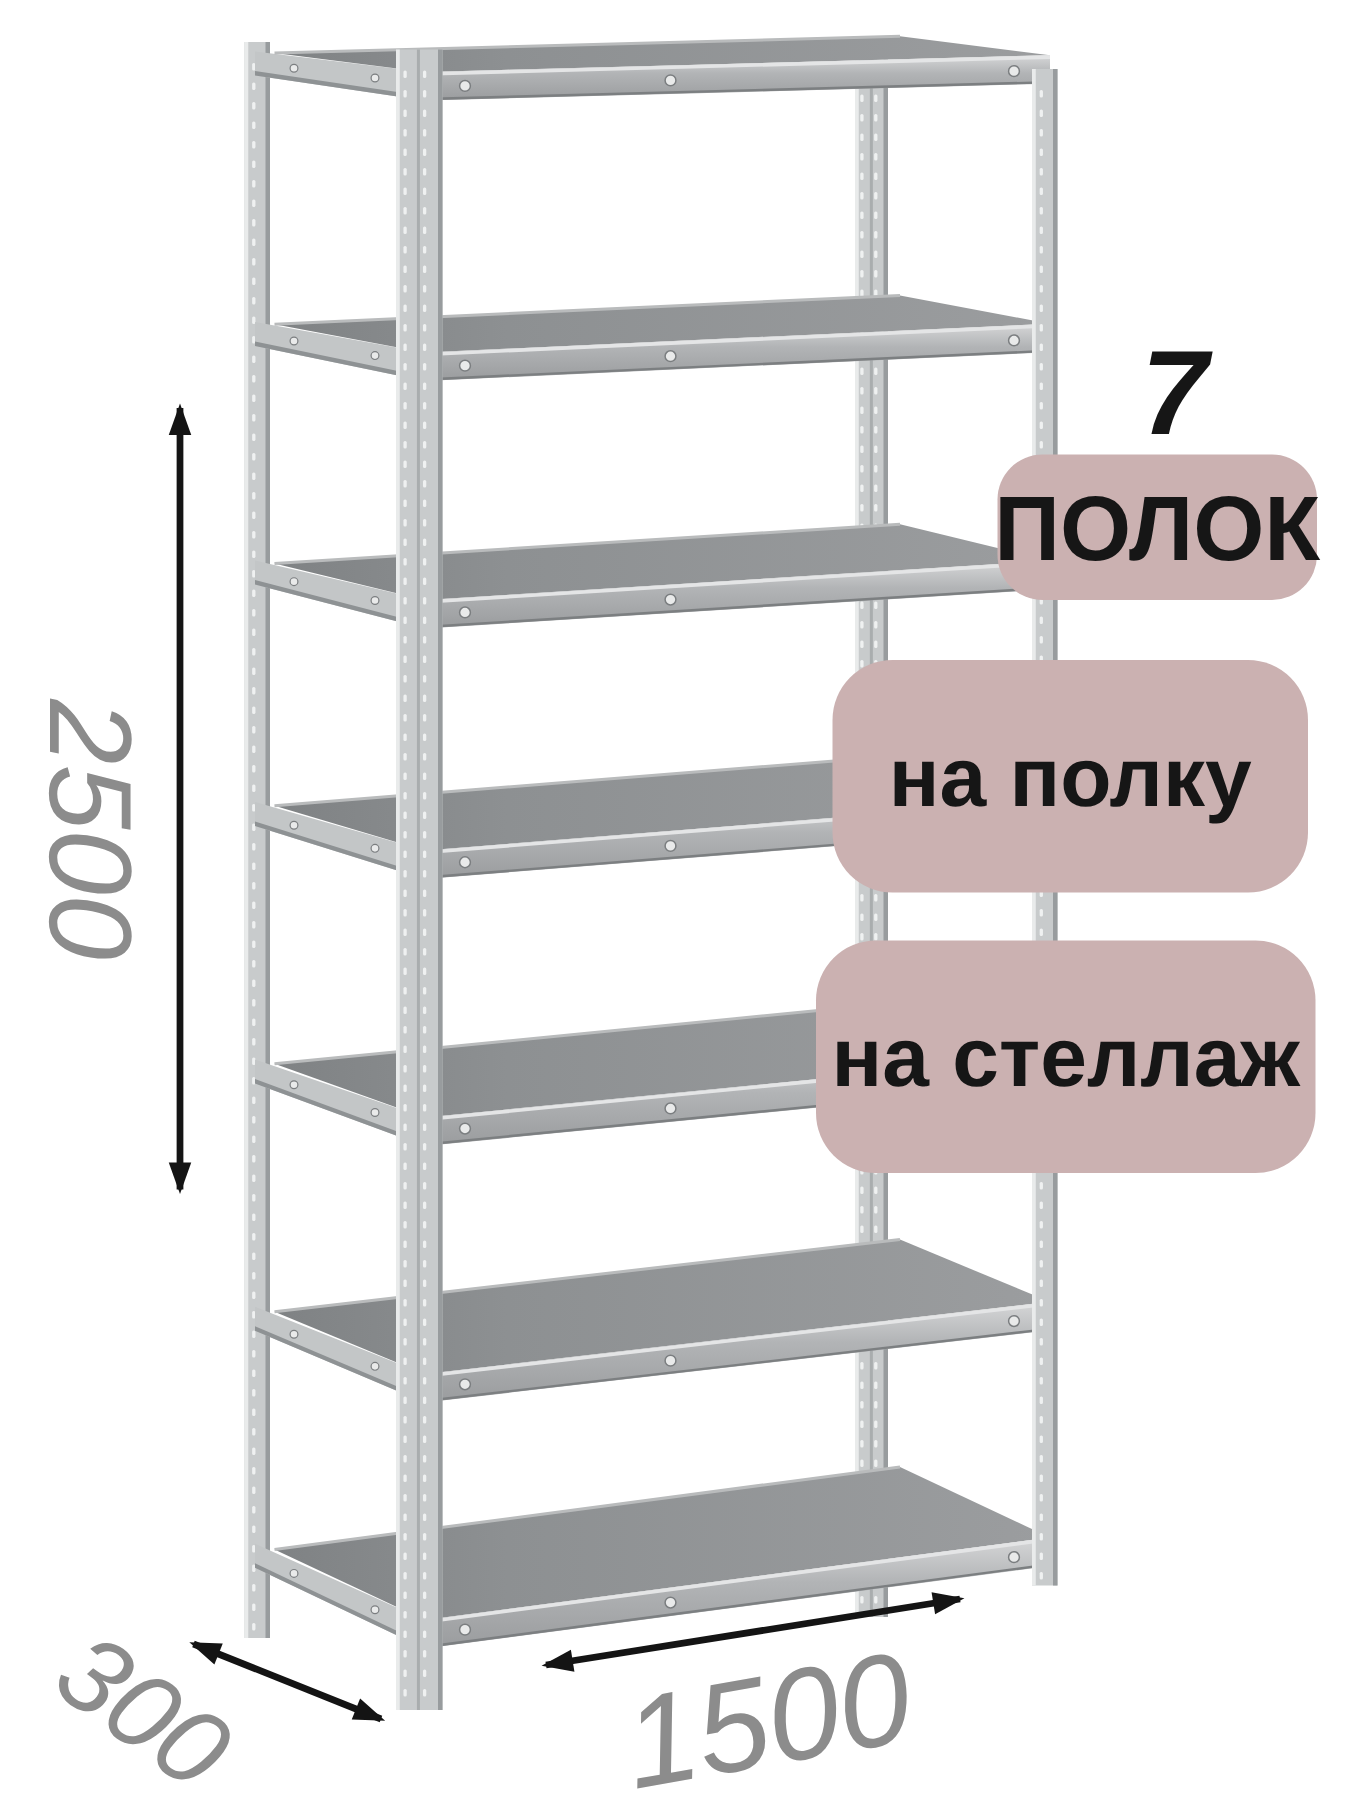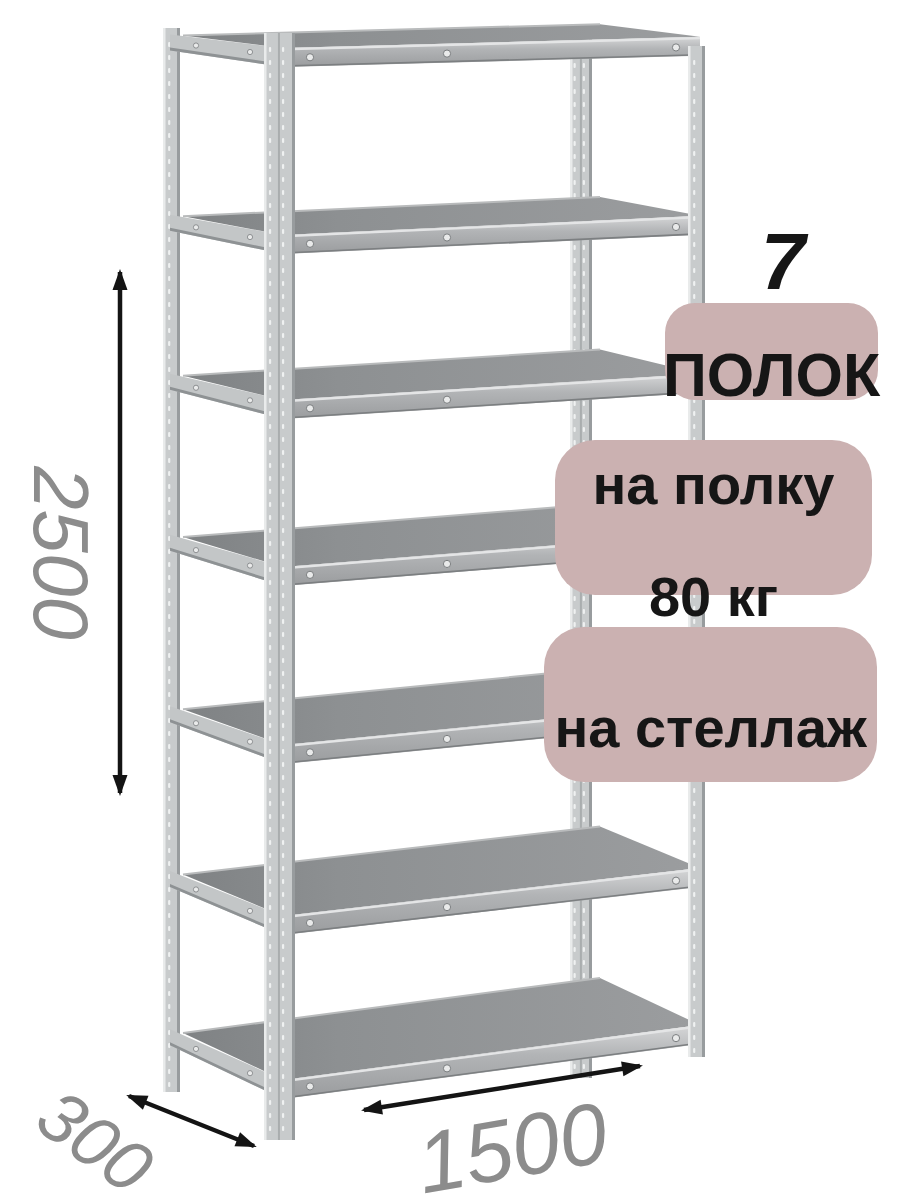--- a/index.html
+++ b/index.html
@@ -15,21 +15,21 @@
   .dim-width{left:512px;top:1148px;font-size:86px;transform:translate(-50%,-50%) rotate(-10deg);}
   .count7{position:absolute;left:741px;top:222px;width:84px;text-align:center;
           font-size:80px;line-height:80px;font-weight:bold;font-style:italic;
           color:var(--badge-text,#15181a);}
   .badge{position:absolute;background:var(--badge-bg,#cbb1b1);color:var(--badge-text,#161616);
          font-weight:bold;display:flex;flex-direction:column;align-items:center;
          justify-content:center;text-align:center;}
   .badge1{left:665px;top:303px;width:213px;height:97px;border-radius:30px;font-size:61px;}
   .badge2{left:555px;top:440px;width:317px;height:155px;border-radius:40px;font-size:56px;line-height:66px;}
   .badge3{left:544px;top:627px;width:333px;height:155px;border-radius:40px;font-size:56px;line-height:66px;}
-  .bl{display:block;margin-top:46px;}
+  .bl{display:block;}
 </style>
 </head>
 <body>
 
 <div class="stage">
 
   <svg id="rack-svg" width="900" height="1200" viewBox="0 0 900 1200">
     <defs>
       <linearGradient id="stripGrad" x1="0" y1="0" x2="0" y2="1">
         <stop offset="0" stop-color="#d6d7d8"></stop>
@@ -669,20 +669,19 @@
   <div class="dim dim-width">1500</div>
 
   <div class="count7">7</div>
 
   <div class="badge badge1">
     <span class="bl">ПОЛОК</span>
   </div>
 
   <div class="badge badge2">
     <span class="bl">на полку</span>
-    <span class="bl">80 кг</span>
   </div>
 
   <div class="badge badge3">
     <span class="bl">на стеллаж</span>
   </div>
 
 </div>
 
 </body></html>

